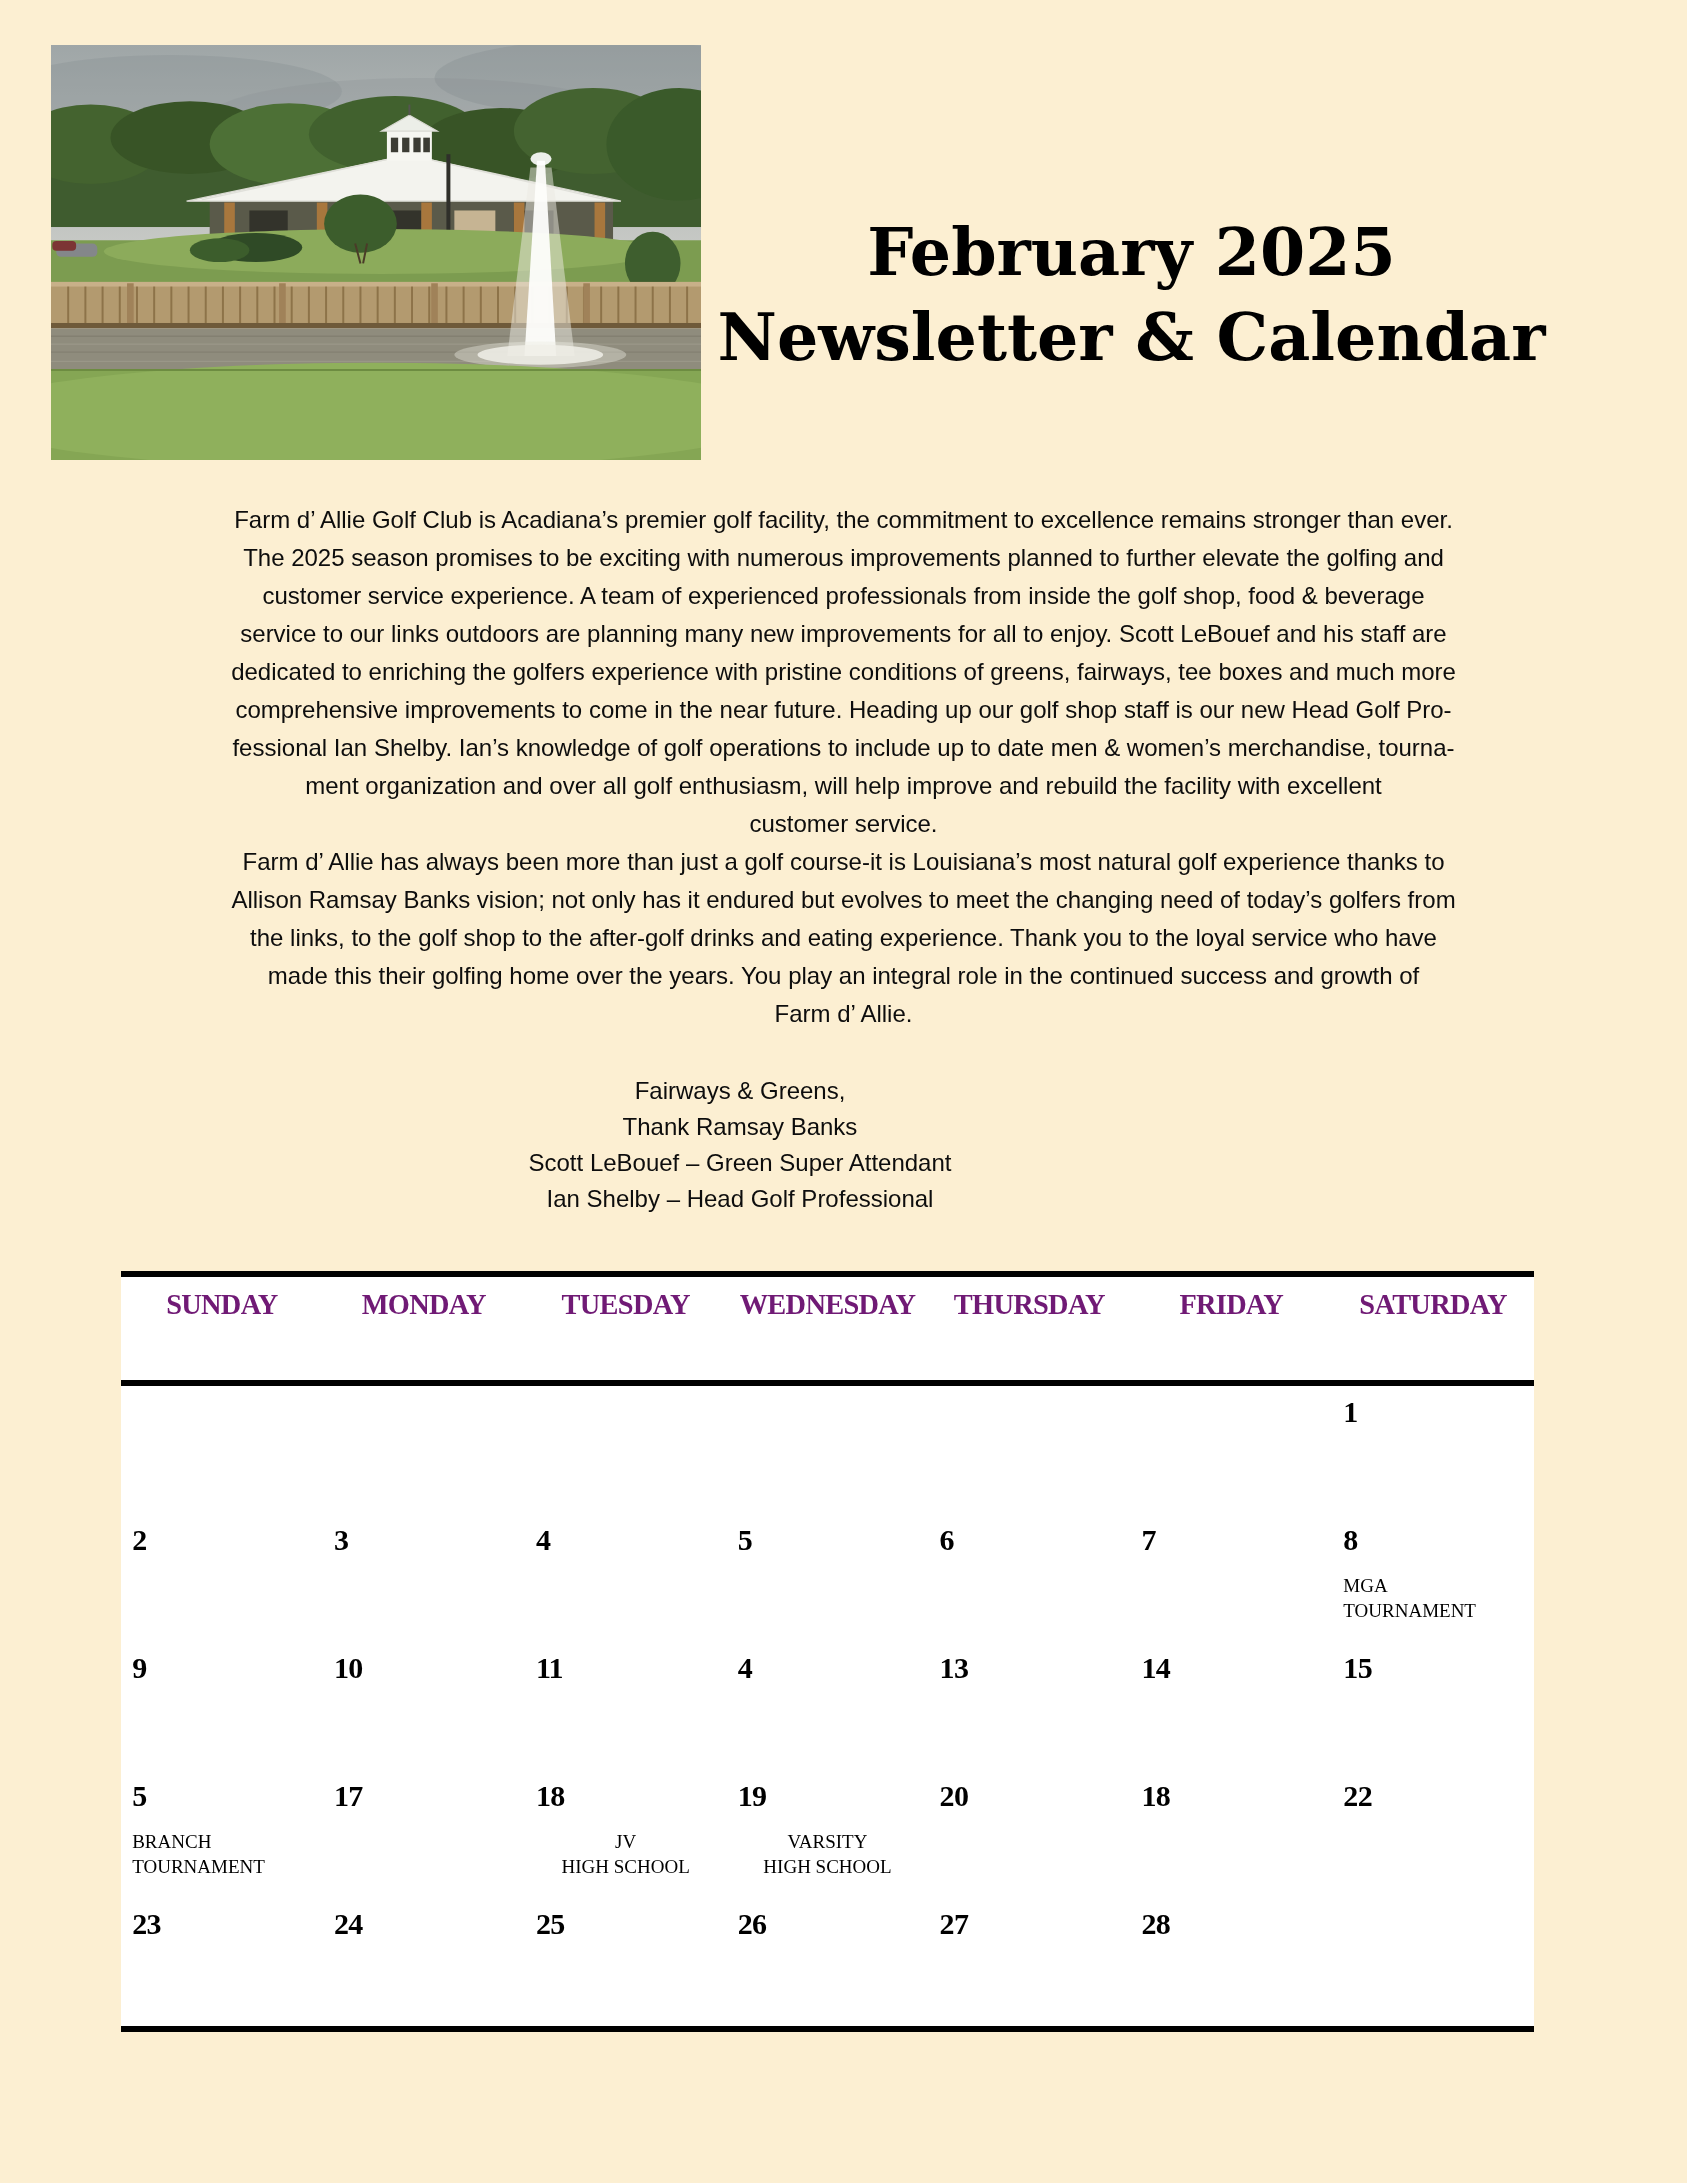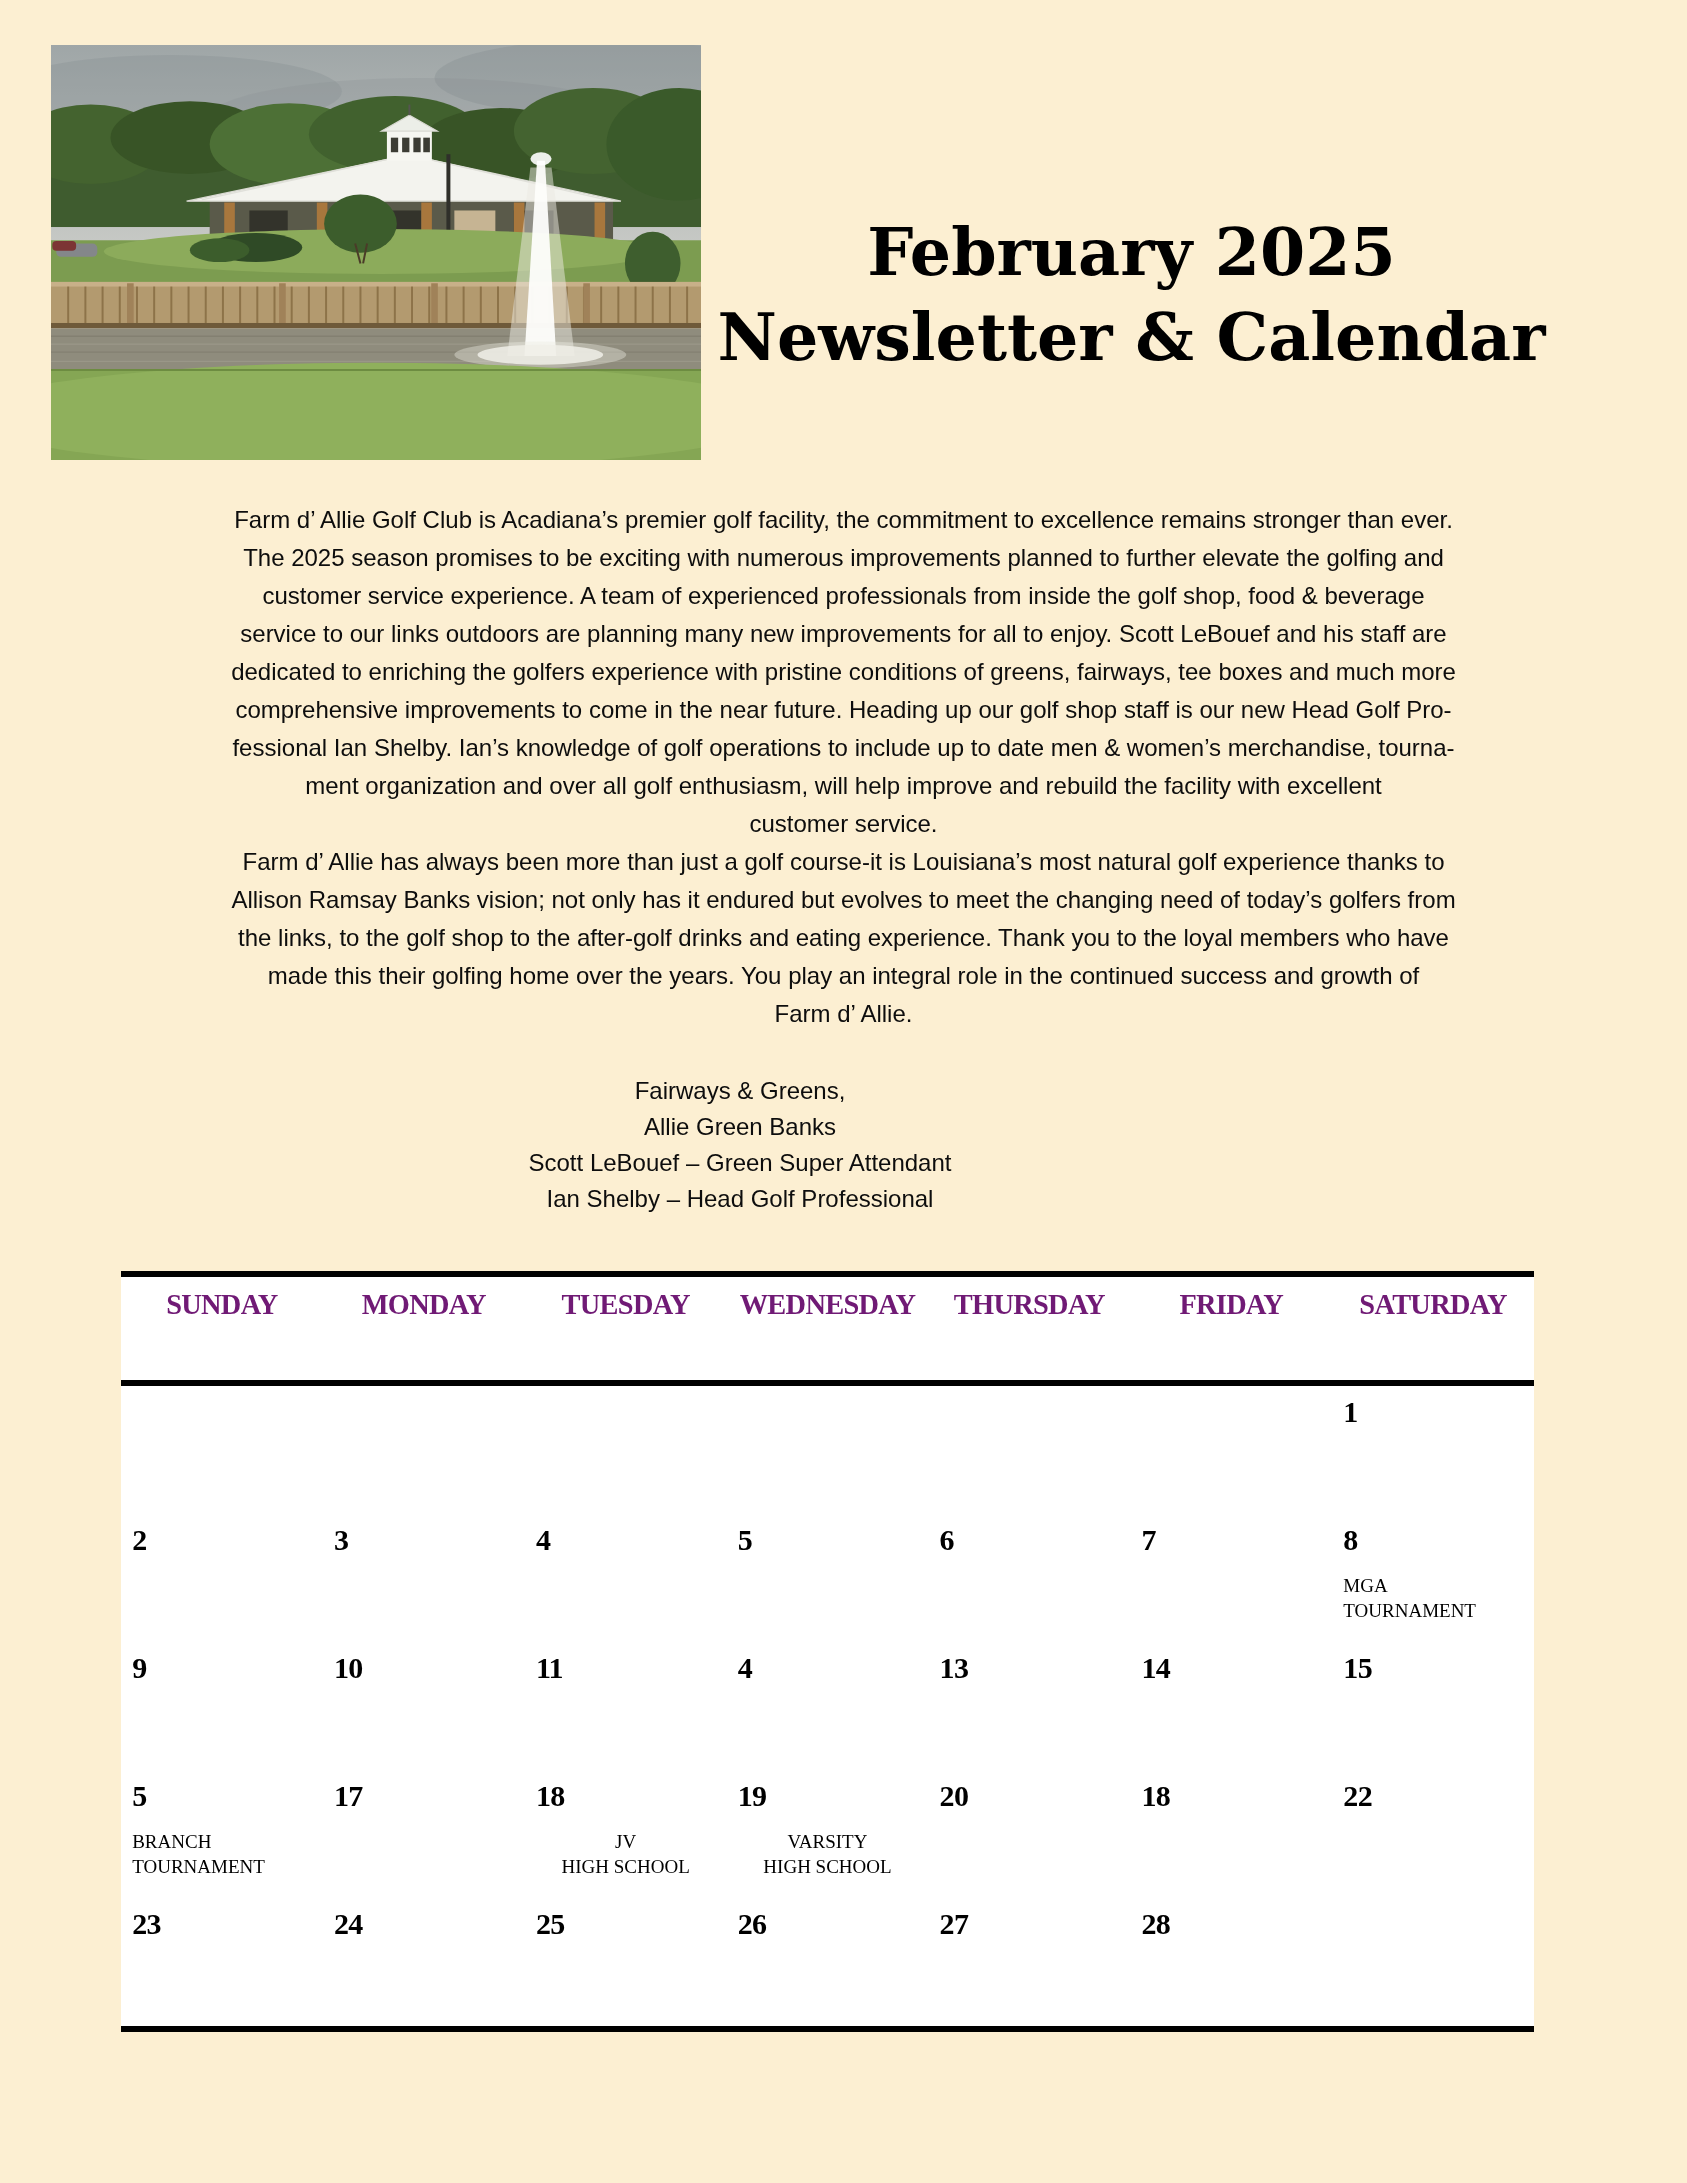--- a/index.html
+++ b/index.html
@@ -252,29 +252,29 @@
       <div class="body-line">The 2025 season promises to be exciting with numerous improvements planned to further elevate the golfing and</div>
       <div class="body-line">customer service experience. A team of experienced professionals from inside the golf shop, food &amp; beverage</div>
       <div class="body-line">service to our links outdoors are planning many new improvements for all to enjoy.  Scott LeBouef and his staff are</div>
       <div class="body-line">dedicated to enriching the golfers experience with pristine conditions of greens, fairways, tee boxes and much more</div>
       <div class="body-line">comprehensive improvements to come in the near future. Heading up our golf shop staff is our new Head Golf Pro-</div>
       <div class="body-line">fessional Ian Shelby.  Ian’s knowledge of golf operations to include up to date men &amp; women’s merchandise, tourna-</div>
       <div class="body-line">ment organization and over all golf enthusiasm, will help improve and rebuild the facility with excellent</div>
       <div class="body-line">customer service.</div>
       <div class="body-line">Farm d’ Allie has always been more than just a golf course-it is Louisiana’s most natural golf experience thanks to</div>
       <div class="body-line">Allison Ramsay Banks vision; not only has it endured but evolves to meet the changing need of today’s golfers from</div>
-      <div class="body-line">the links, to the golf shop to the after-golf drinks and eating experience. Thank you to the loyal members who have</div>
+      <div class="body-line">the links, to the golf shop to the after-golf drinks and eating experience. Thank you to the loyal service who have</div>
       <div class="body-line">made this their golfing home over the years. You play an integral role in the continued success and growth of</div>
       <div class="body-line">Farm d’ Allie.</div>
     </div>
 
   <div class="signoff">
 
   <div class="signoff-line">Fairways &amp; Greens,</div>
-      <div class="signoff-line">Allie Green Banks</div>
+      <div class="signoff-line">Thank Ramsay Banks</div>
       <div class="signoff-line">Scott LeBouef – Green Super Attendant</div>
       <div class="signoff-line">Ian Shelby – Head Golf Professional</div>
     </div>
 
   <div class="calendar">
     <div class="cal-header">
 
     <div class="day-name">SUNDAY</div>
         <div class="day-name">MONDAY</div>
         <div class="day-name">TUESDAY</div>

